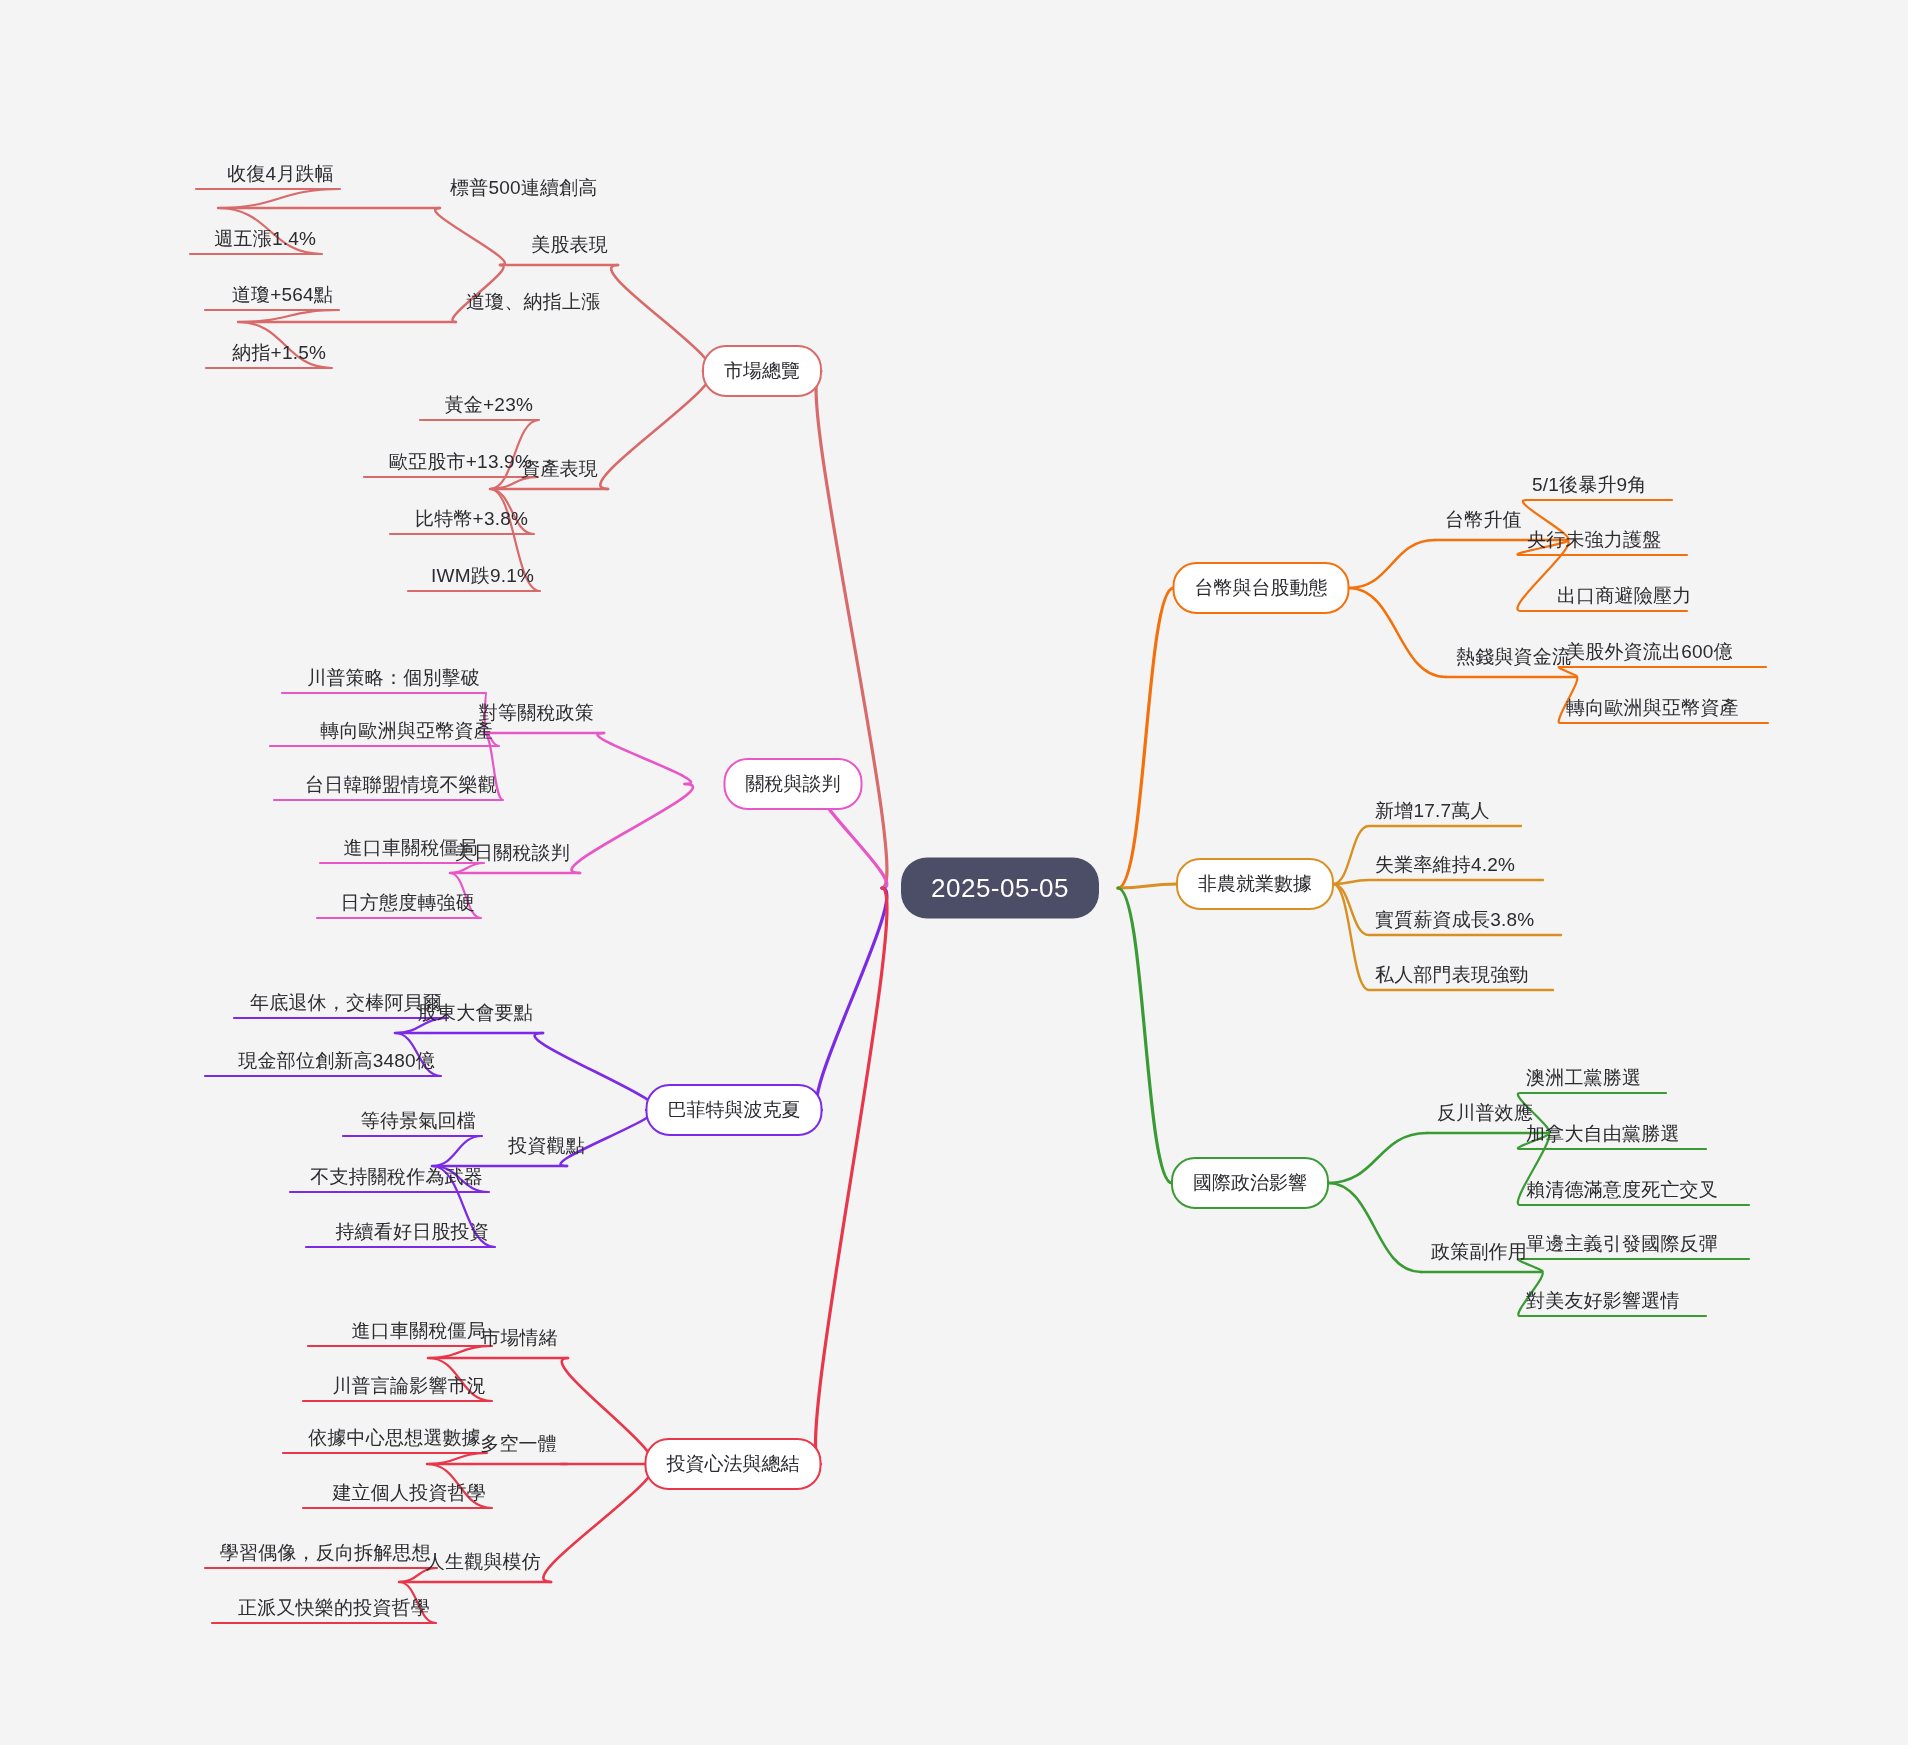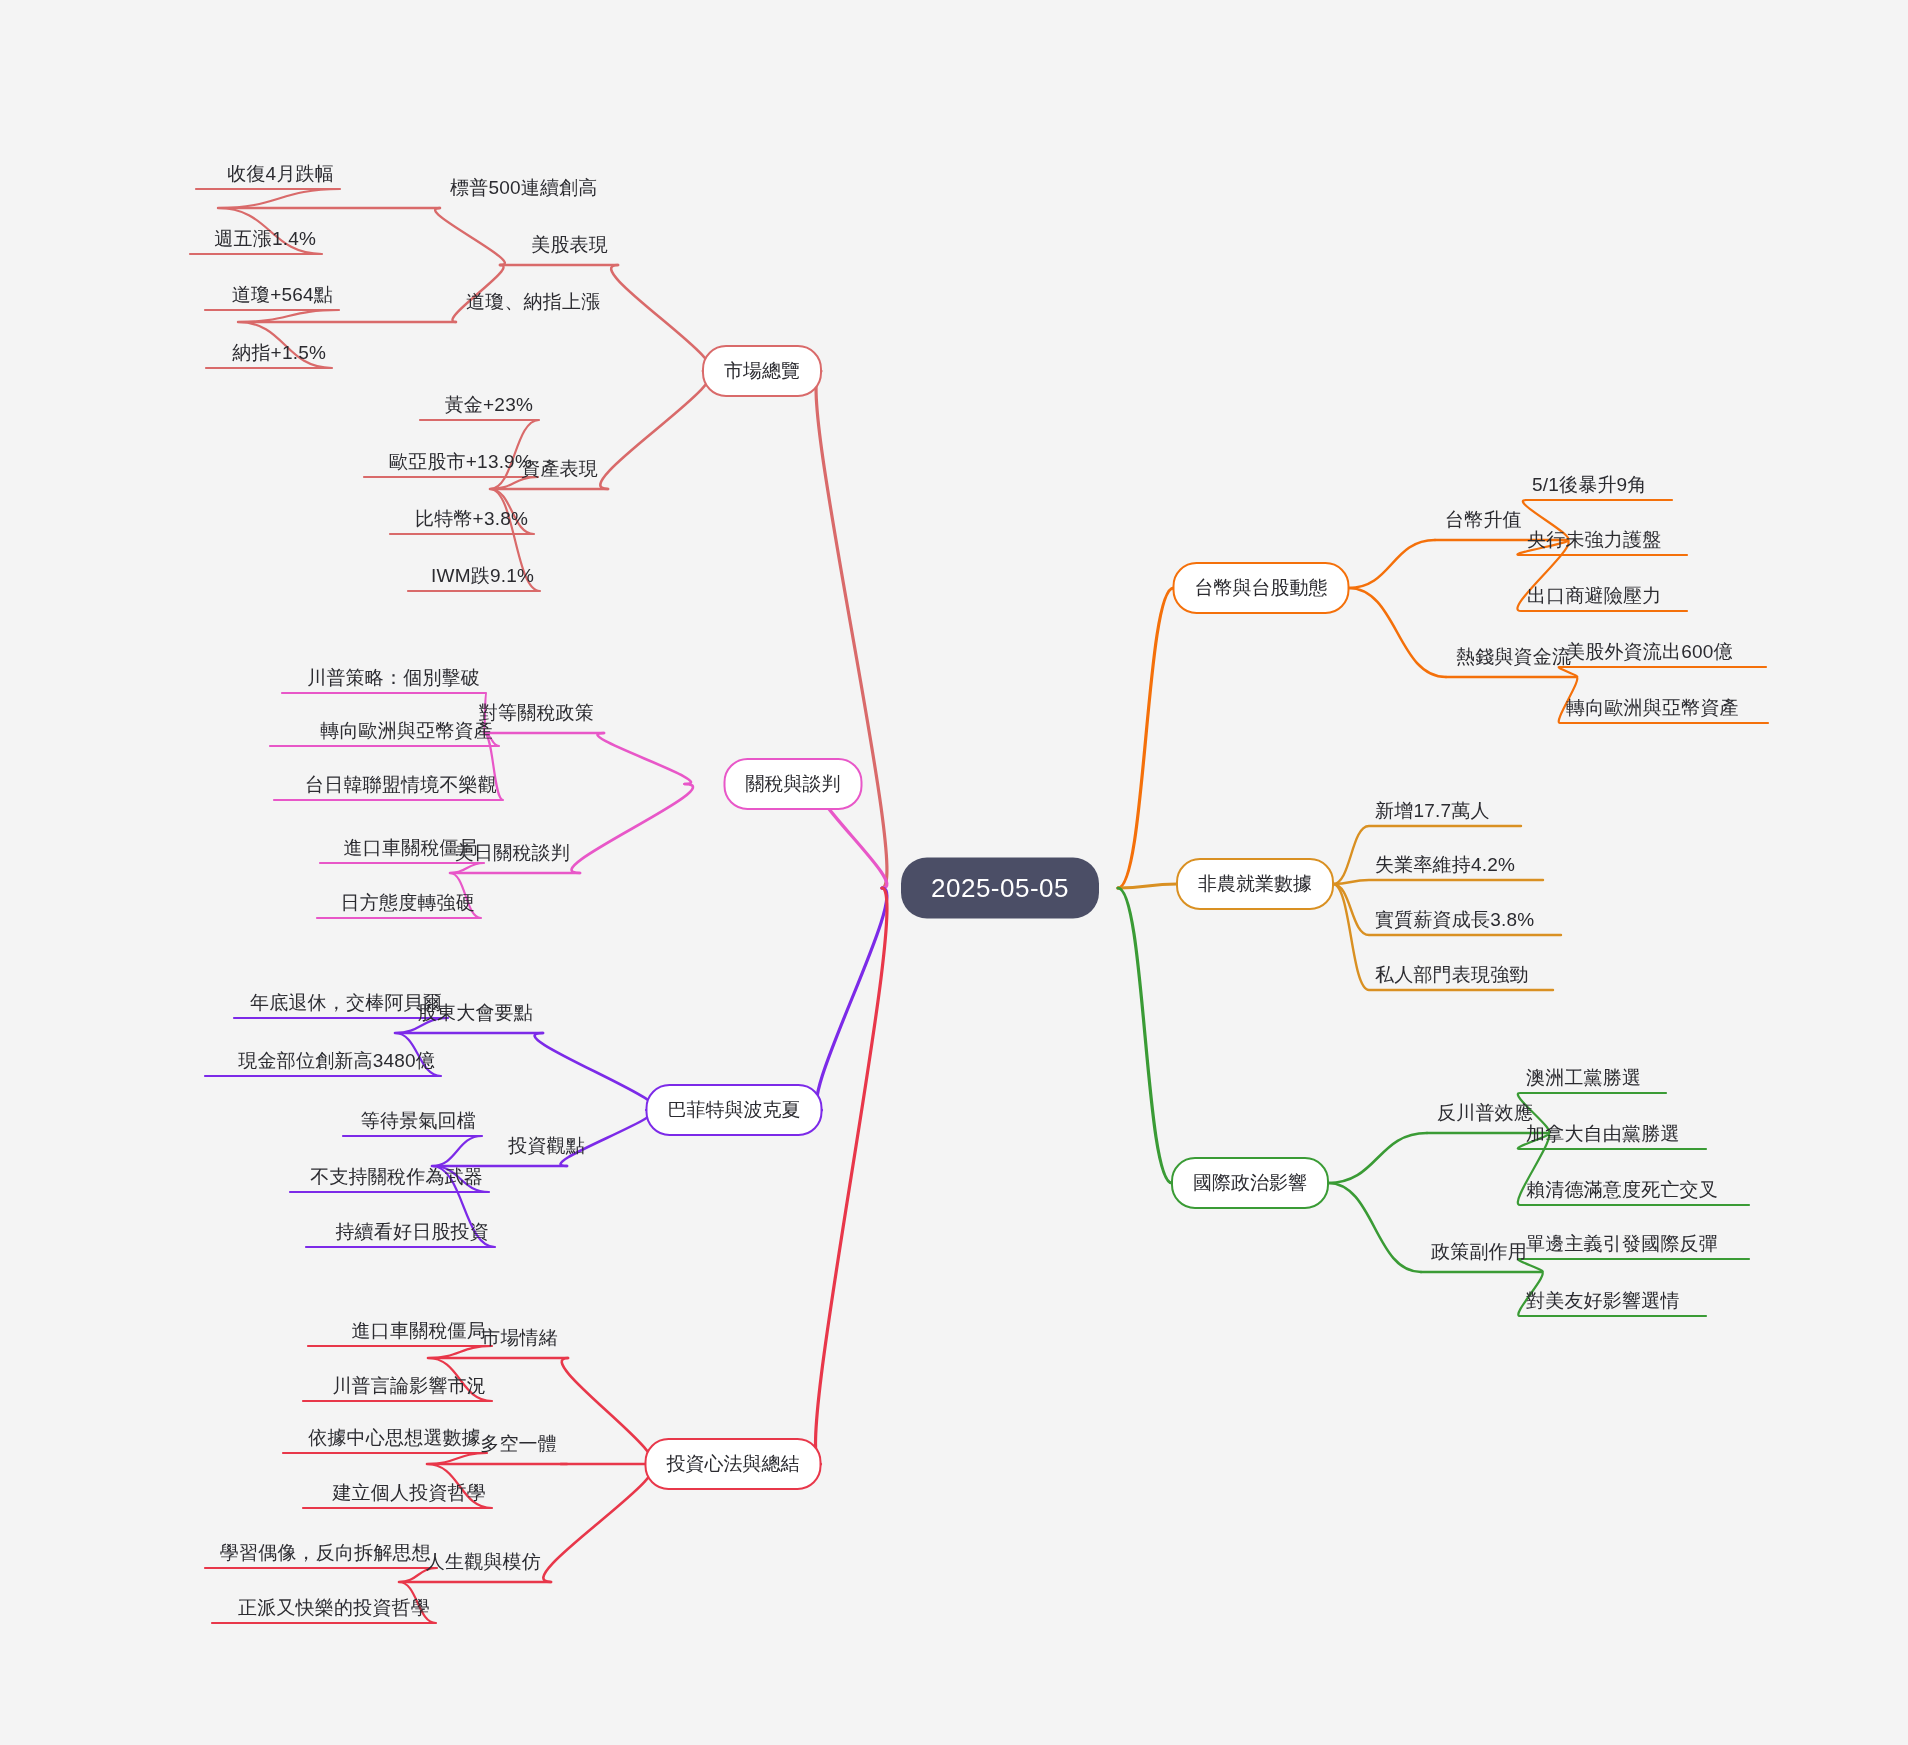--- a/index.html
+++ b/index.html
@@ -167,21 +167,21 @@
     <div class="lbl l" style="left: 557px; top: 1443px;">多空一體</div>
     <div class="lbl l" style="left: 481px; top: 1437px;">依據中心思想選數據</div>
     <div class="lbl l" style="left: 486px; top: 1492px;">建立個人投資哲學</div>
     <div class="lbl l" style="left: 541px; top: 1561px;">人生觀與模仿</div>
     <div class="lbl l" style="left: 431px; top: 1552px;">學習偶像，反向拆解思想</div>
     <div class="lbl l" style="left: 430px; top: 1607px;">正派又快樂的投資哲學</div>
     <div class="node-box" style="left: 1261px; top: 588px; border-color: rgb(244, 112, 10); border-width: 2.8px;">台幣與台股動態</div>
     <div class="lbl r" style="left: 1445px; top: 519px;">台幣升值</div>
     <div class="lbl r" style="left: 1532px; top: 484px;">5/1後暴升9角</div>
     <div class="lbl r" style="left: 1527px; top: 539px;">央行未強力護盤</div>
-    <div class="lbl r" style="left: 1527px; top: 595px;">出口商避險壓力</div>
+    <div class="lbl r" style="left: 1527px; top: 595px; padding-left: 30px;">出口商避險壓力</div>
     <div class="lbl r" style="left: 1456px; top: 656px;">熱錢與資金流</div>
     <div class="lbl r" style="left: 1566px; top: 651px;">美股外資流出600億</div>
     <div class="lbl r" style="left: 1566px; top: 707px;">轉向歐洲與亞幣資產</div>
     <div class="node-box" style="left: 1255px; top: 884px; border-color: rgb(217, 144, 34); border-width: 2.8px;">非農就業數據</div>
     <div class="lbl r" style="left: 1375px; top: 810px;">新增17.7萬人</div>
     <div class="lbl r" style="left: 1375px; top: 864px;">失業率維持4.2%</div>
     <div class="lbl r" style="left: 1375px; top: 919px;">實質薪資成長3.8%</div>
     <div class="lbl r" style="left: 1375px; top: 974px;">私人部門表現強勁</div>
     <div class="node-box" style="left: 1250px; top: 1183px; border-color: rgb(58, 155, 53); border-width: 2.8px;">國際政治影響</div>
     <div class="lbl r" style="left: 1437px; top: 1112px;">反川普效應</div>

